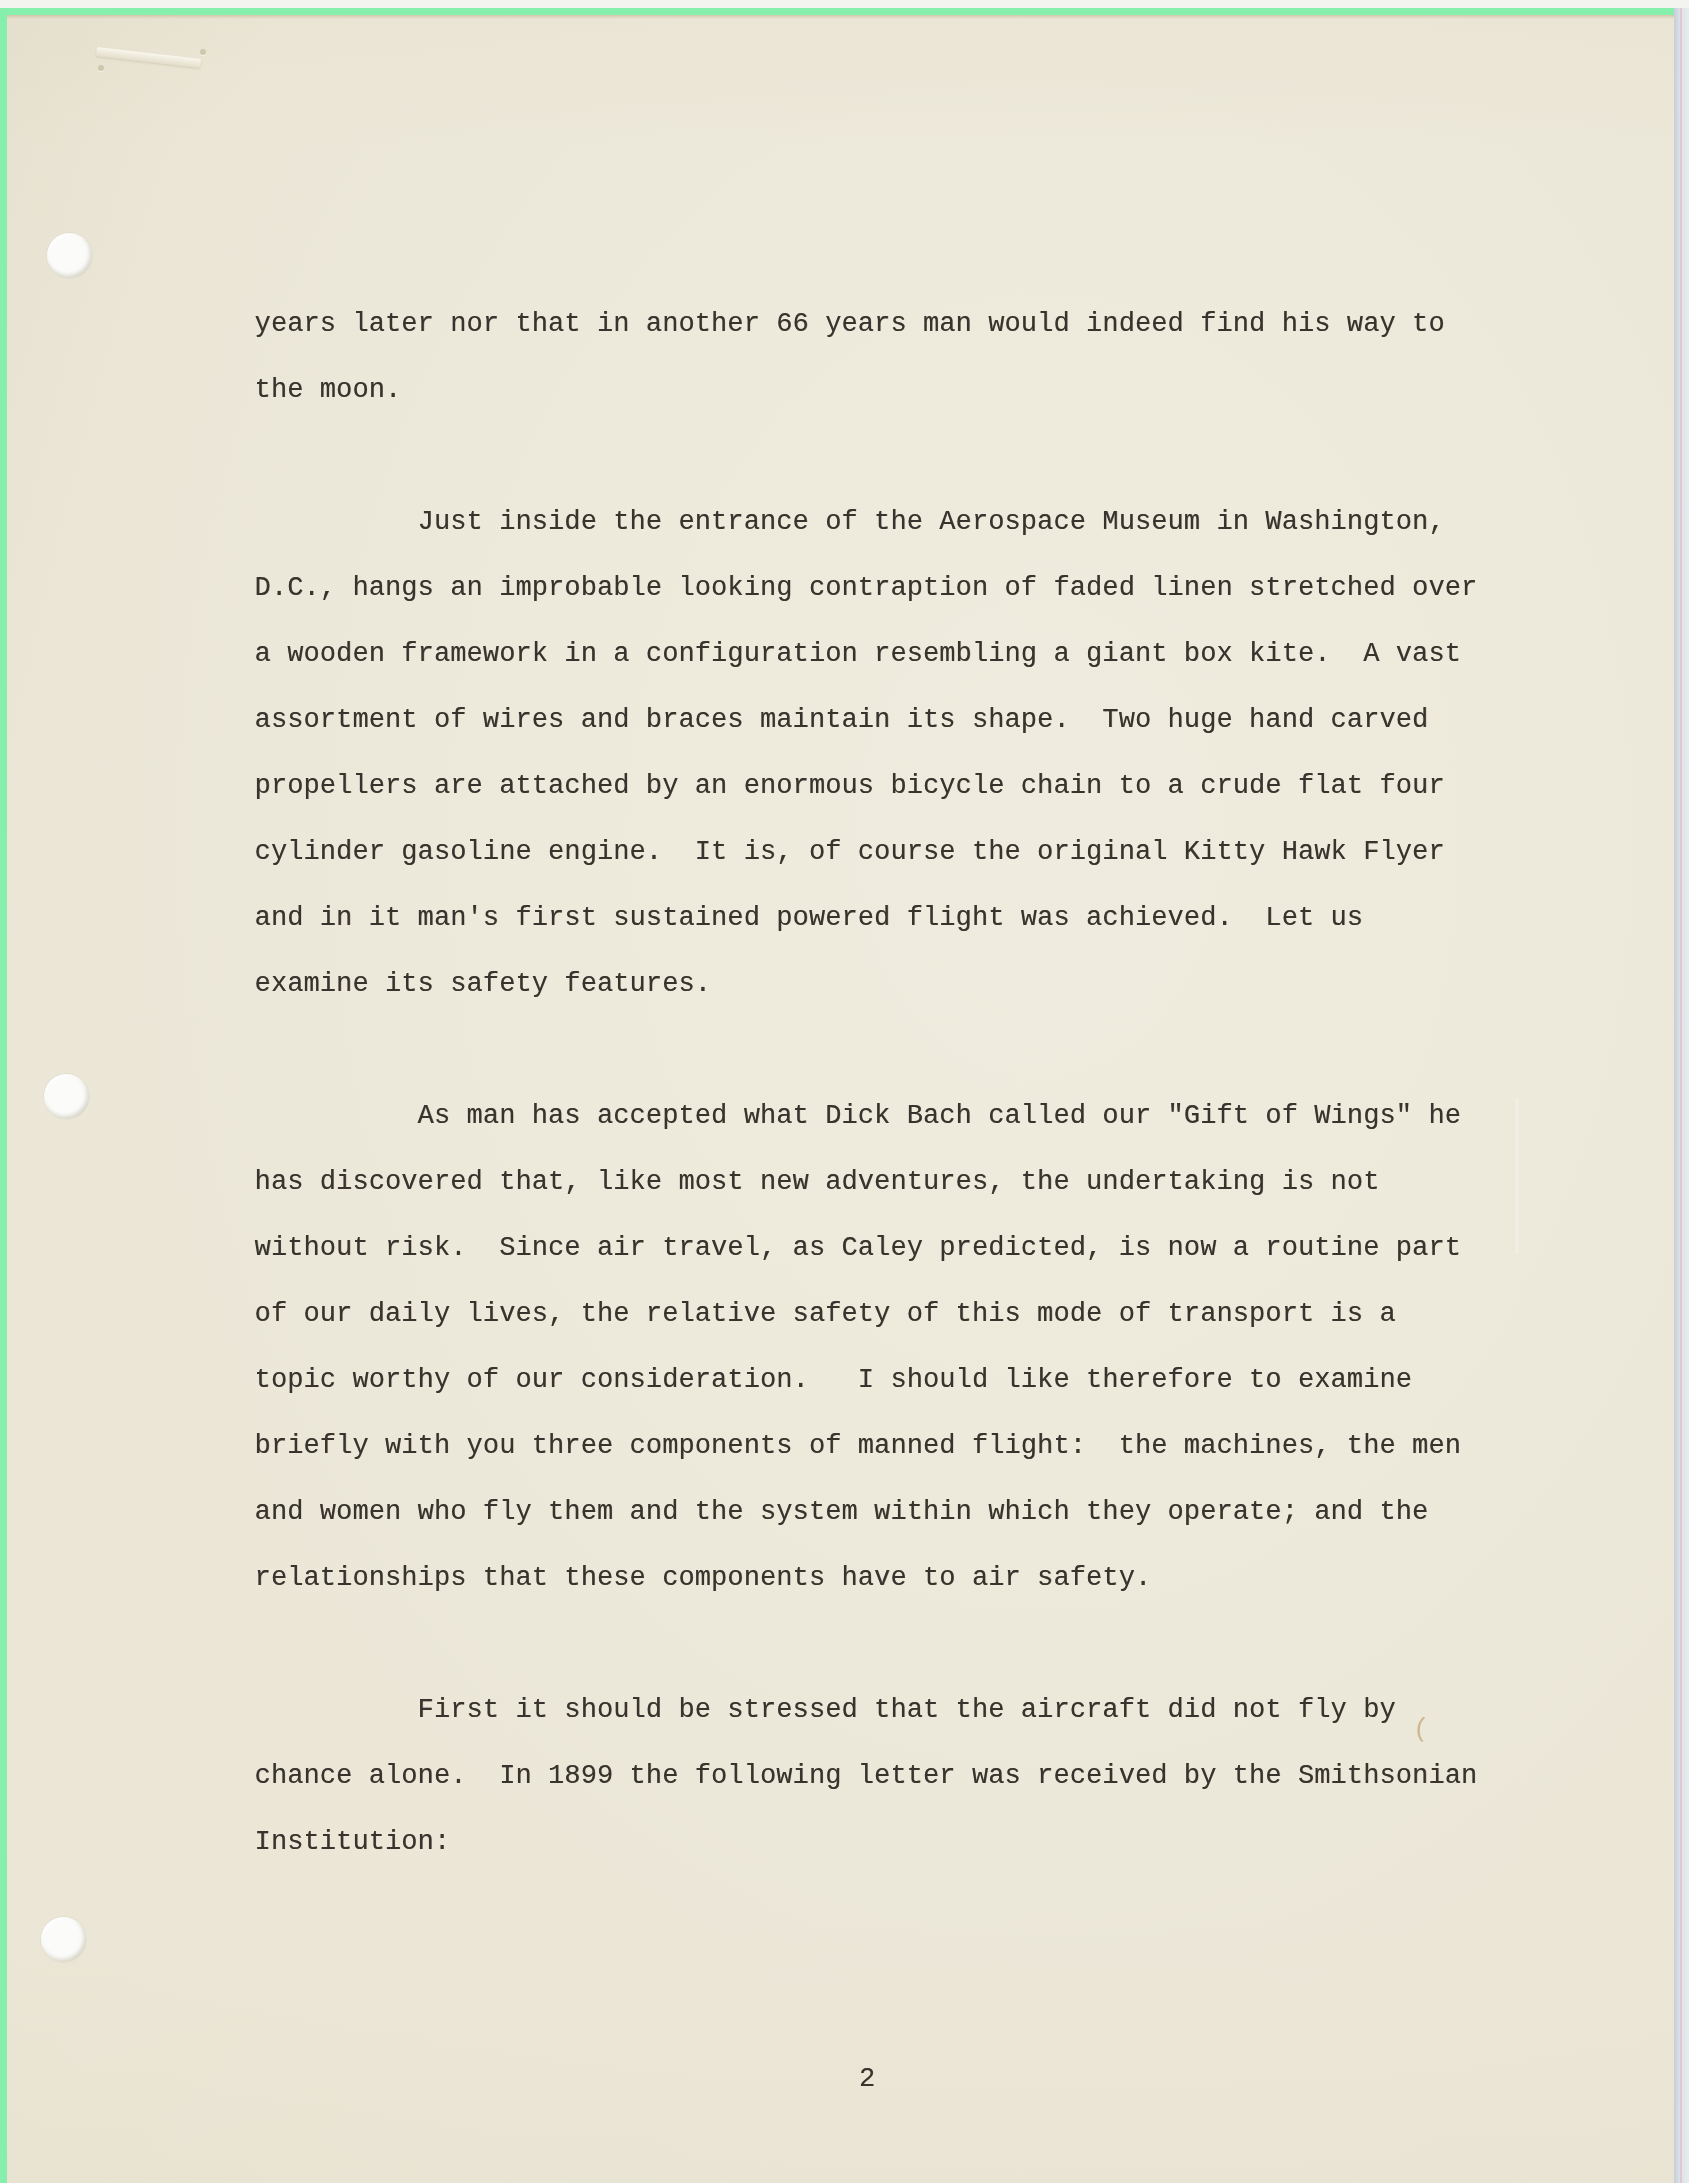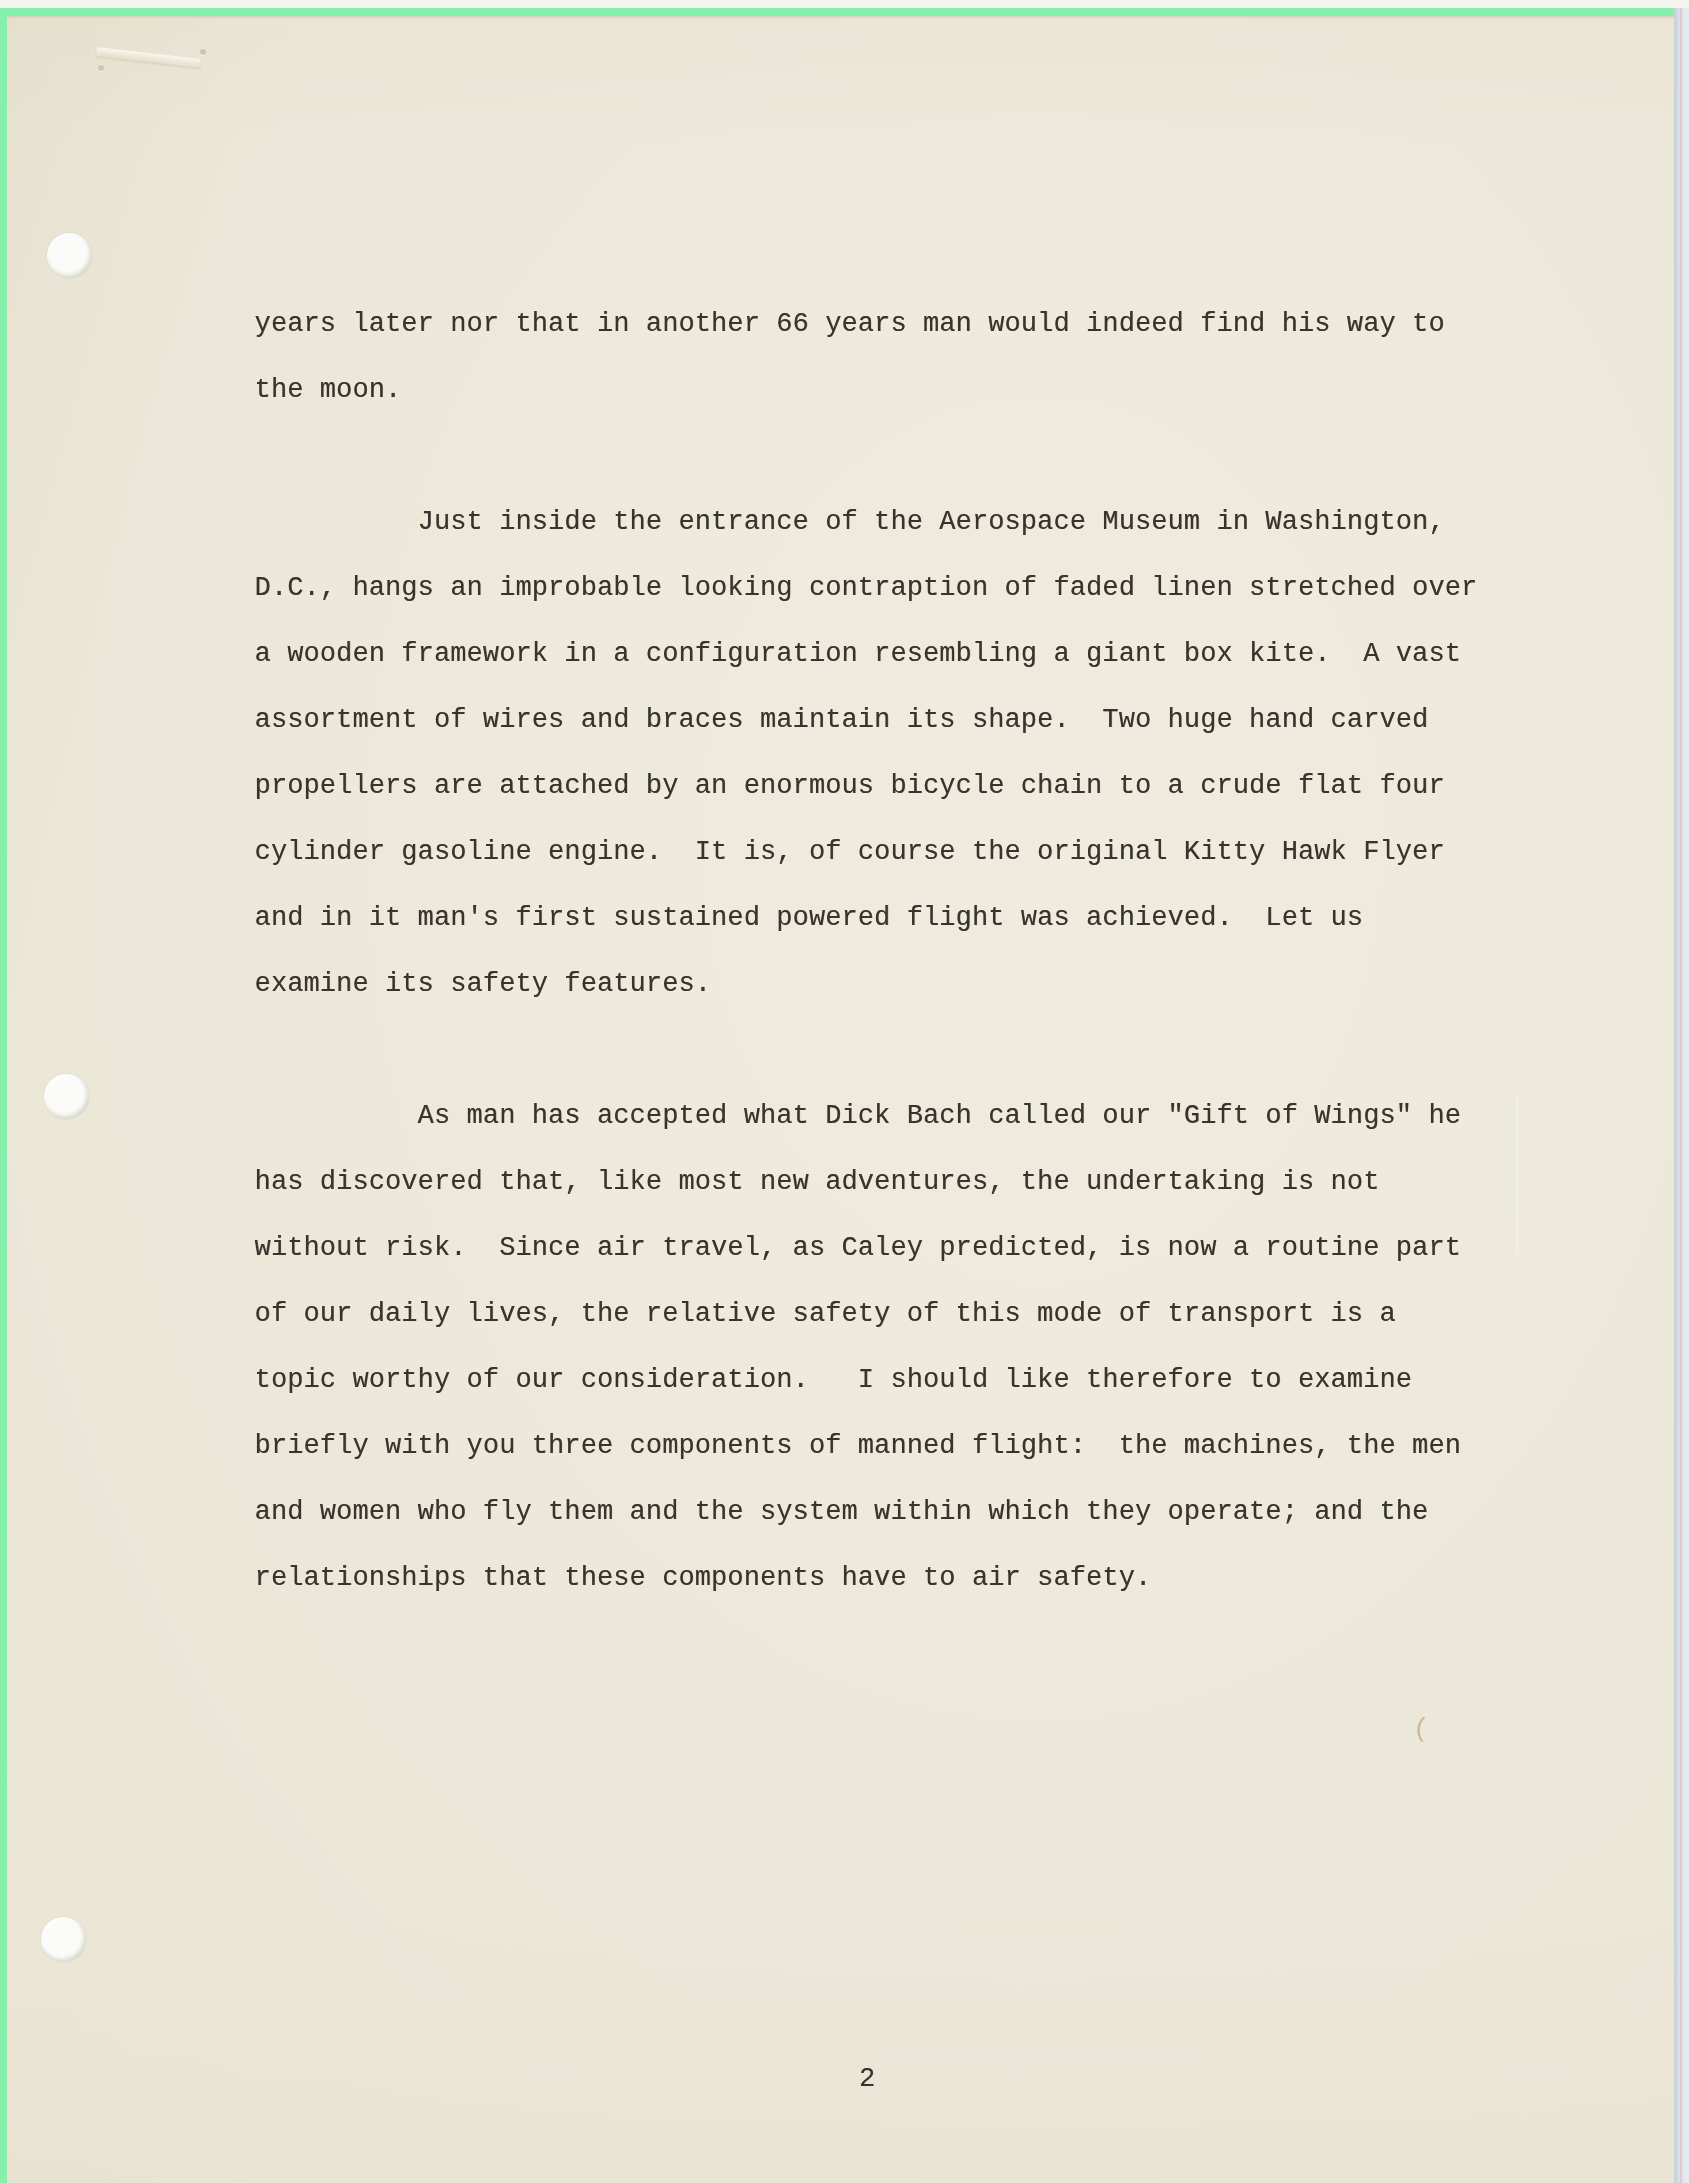--- a/index.html
+++ b/index.html
@@ -167,20 +167,23 @@
 and in it man's first sustained powered flight was achieved.  Let us
 examine its safety features.</pre>
       <pre>          As man has accepted what Dick Bach called our "Gift of Wings" he
 has discovered that, like most new adventures, the undertaking is not
 without risk.  Since air travel, as Caley predicted, is now a routine part
 of our daily lives, the relative safety of this mode of transport is a
 topic worthy of our consideration.   I should like therefore to examine
 briefly with you three components of manned flight:  the machines, the men
 and women who fly them and the system within which they operate; and the
 relationships that these components have to air safety.</pre>
+      <pre>          First it should be stressed that the aircraft did not fly by
+chance alone.  In 1899 the following letter was received by the Smithsonian
+Institution:</pre>
     </div>
 
     <div class="stray-paren">(</div>
 
     <div class="typed page-number">2</div>
   </div>
 
 </div>
 
 

